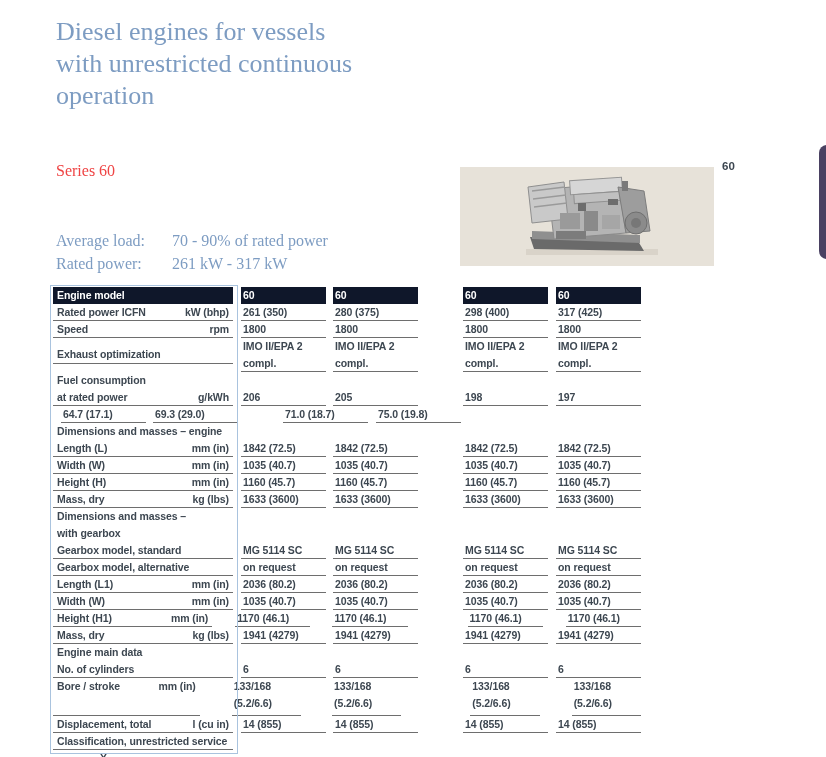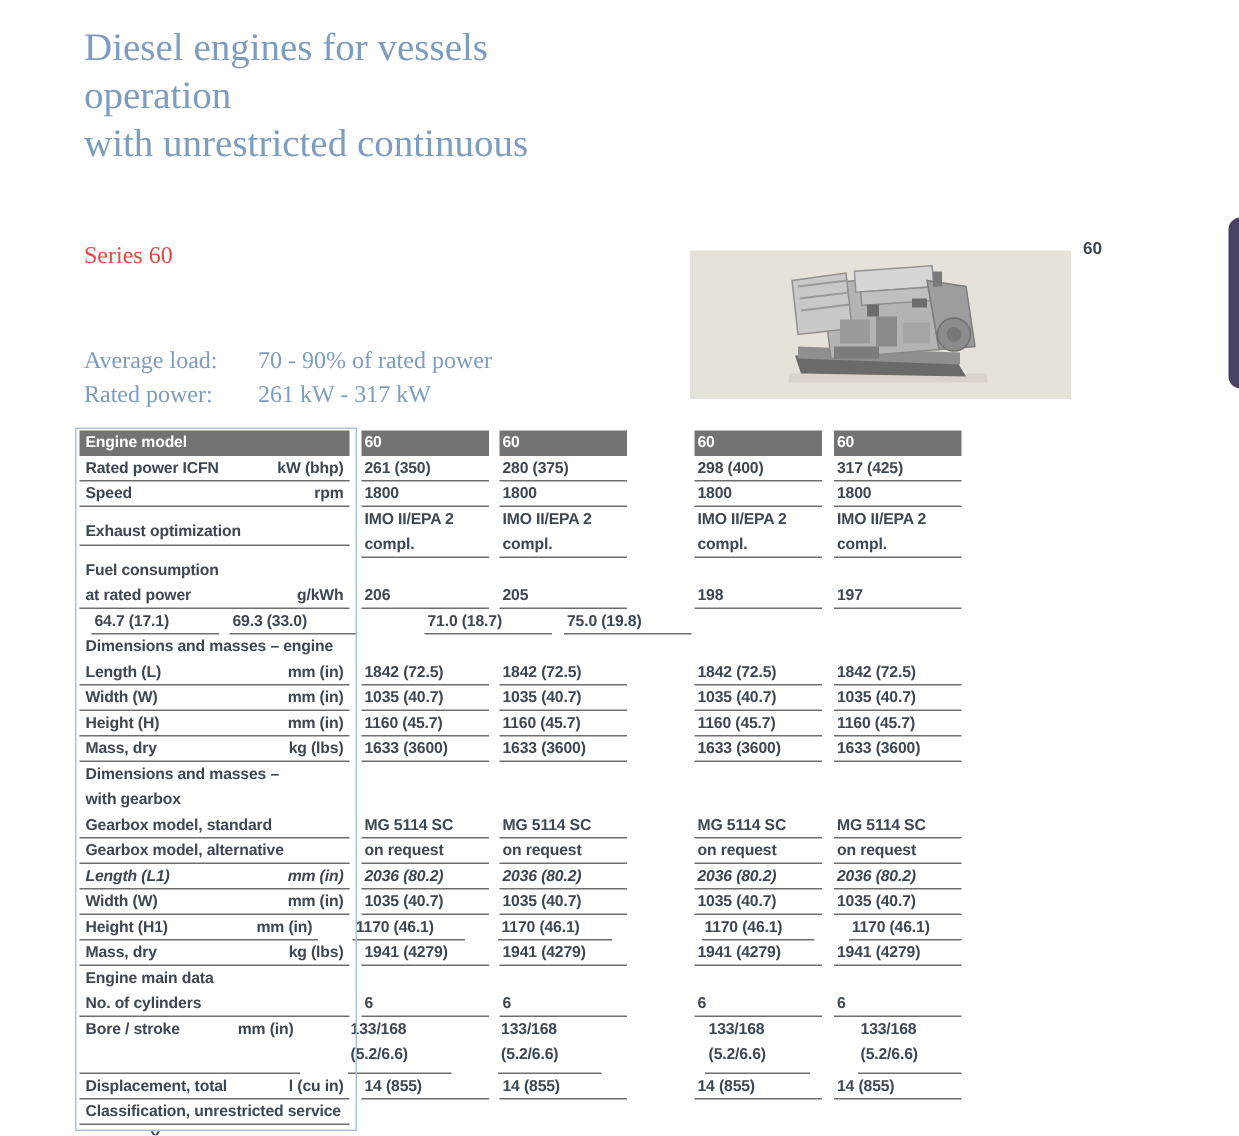--- a/index.html
+++ b/index.html
@@ -31,32 +31,32 @@
   .row{display:flex;box-sizing:border-box;}
   .cell{box-sizing:border-box;line-height:15px;padding-top:1px;}
   .multi .cell{line-height:16.5px;padding-top:0;}
   .lcell{width:180px;display:flex;justify-content:space-between;align-items:flex-start;
          padding-left:4px;padding-right:4px;}
   .lbl{white-space:pre-line;}
   .unit{white-space:nowrap;text-align:right;}
   .vcell{width:85px;padding-left:2px;padding-right:2px;white-space:pre-line;}
   .g0{margin-left:8px;} .g1{margin-left:7px;} .g2{margin-left:45px;} .g3{margin-left:8px;}
   .ruled{border-bottom:1.5px solid #6e6e6e;}
-  .hdr .lcell,.hdr .vcell{background:#737373;color:#ffffff;}
+  .hdr .lcell,.hdr .vcell{background:#0f172a;color:#ffffff;}
   .center{text-align:center;}
 </style>
 </head>
 <body>
 
 <div class="page">
 
   <div class="title">
     <div>Diesel engines for vessels</div>
+    <div>with unrestricted continuous</div>
     <div>operation</div>
-    <div>with unrestricted continuous</div>
   </div>
 
   <div class="series">Series 60</div>
 
   <div class="stats">
       <div><span class="stat-label">Average load:</span><span>70 - 90% of rated power</span></div>
       <div><span class="stat-label">Rated power:</span><span>261 kW - 317 kW</span></div>
     </div>
 
   <div class="photo">
@@ -145,21 +145,21 @@
           <div class="lbl">at rated power</div>
           <div class="unit">g/kWh</div>
         </div>
         <div class="cell vcell ruled g0">206</div>
         <div class="cell vcell ruled g1">205</div>
         <div class="cell vcell ruled g2">198</div>
         <div class="cell vcell ruled g3">197</div>
       </div>
       <div class="row" style="height: 17px;">
         <div class="cell vcell ruled g0">64.7 (17.1)</div>
-        <div class="cell vcell ruled g1">69.3 (33.0)</div>
+        <div class="cell vcell ruled g1">69.3 (29.0)</div>
         <div class="cell vcell ruled g2">71.0 (18.7)</div>
         <div class="cell vcell ruled g3">75.0 (19.8)</div>
       </div>
       <div class="row" style="height: 17px;">
         <div class="cell lcell">
           <div class="lbl">Dimensions and masses – engine</div>
         </div>
       </div>
       <div class="row" style="height: 17px;">
         <div class="cell lcell ruled">
@@ -218,21 +218,21 @@
       </div>
       <div class="row" style="height: 17px;">
         <div class="cell lcell ruled">
           <div class="lbl">Gearbox model, alternative</div>
         </div>
         <div class="cell vcell ruled g0">on request</div>
         <div class="cell vcell ruled g1">on request</div>
         <div class="cell vcell ruled g2">on request</div>
         <div class="cell vcell ruled g3">on request</div>
       </div>
-      <div class="row" style="height: 17px; font-style: italic;">
+      <div class="row" style="height: 17px;">
         <div class="cell lcell ruled">
           <div class="lbl">Length (L1)</div>
           <div class="unit">mm (in)</div>
         </div>
         <div class="cell vcell ruled g0">2036 (80.2)</div>
         <div class="cell vcell ruled g1">2036 (80.2)</div>
         <div class="cell vcell ruled g2">2036 (80.2)</div>
         <div class="cell vcell ruled g3">2036 (80.2)</div>
       </div>
       <div class="row" style="height: 17px;">

